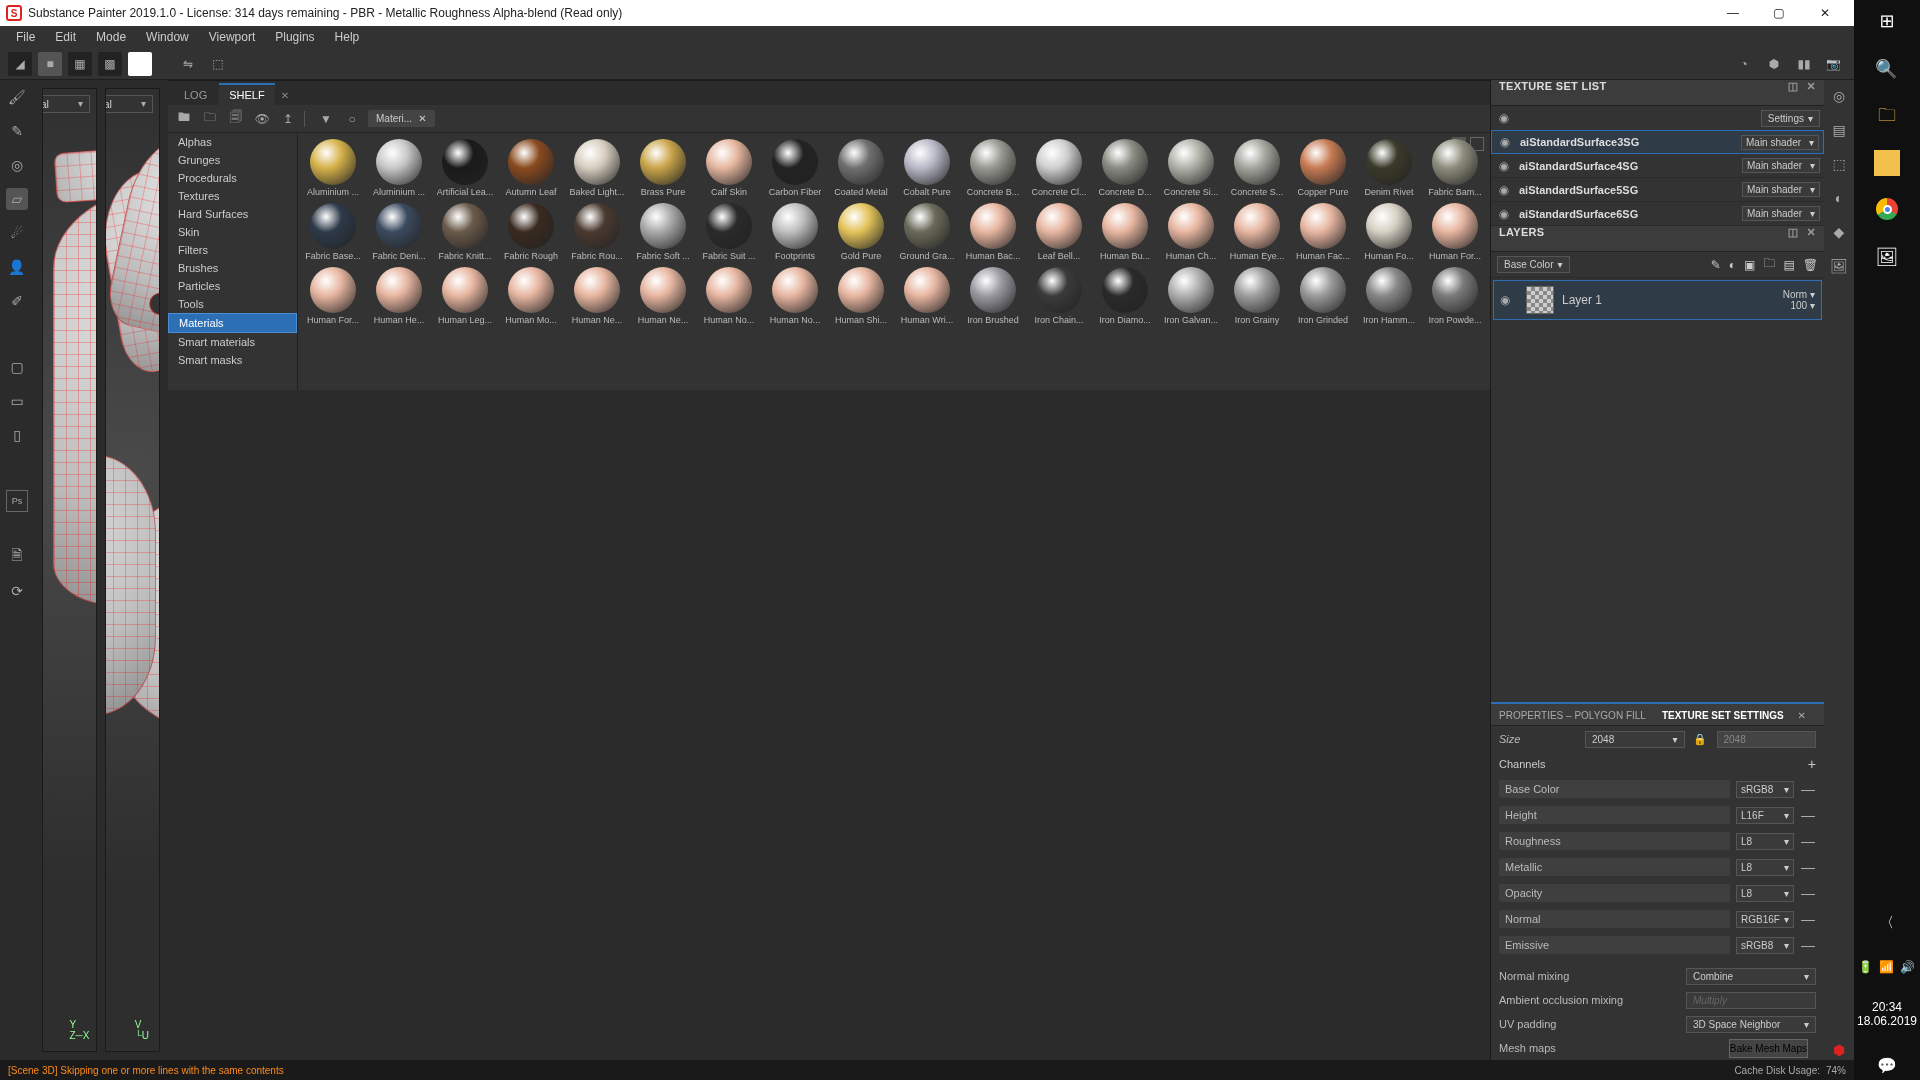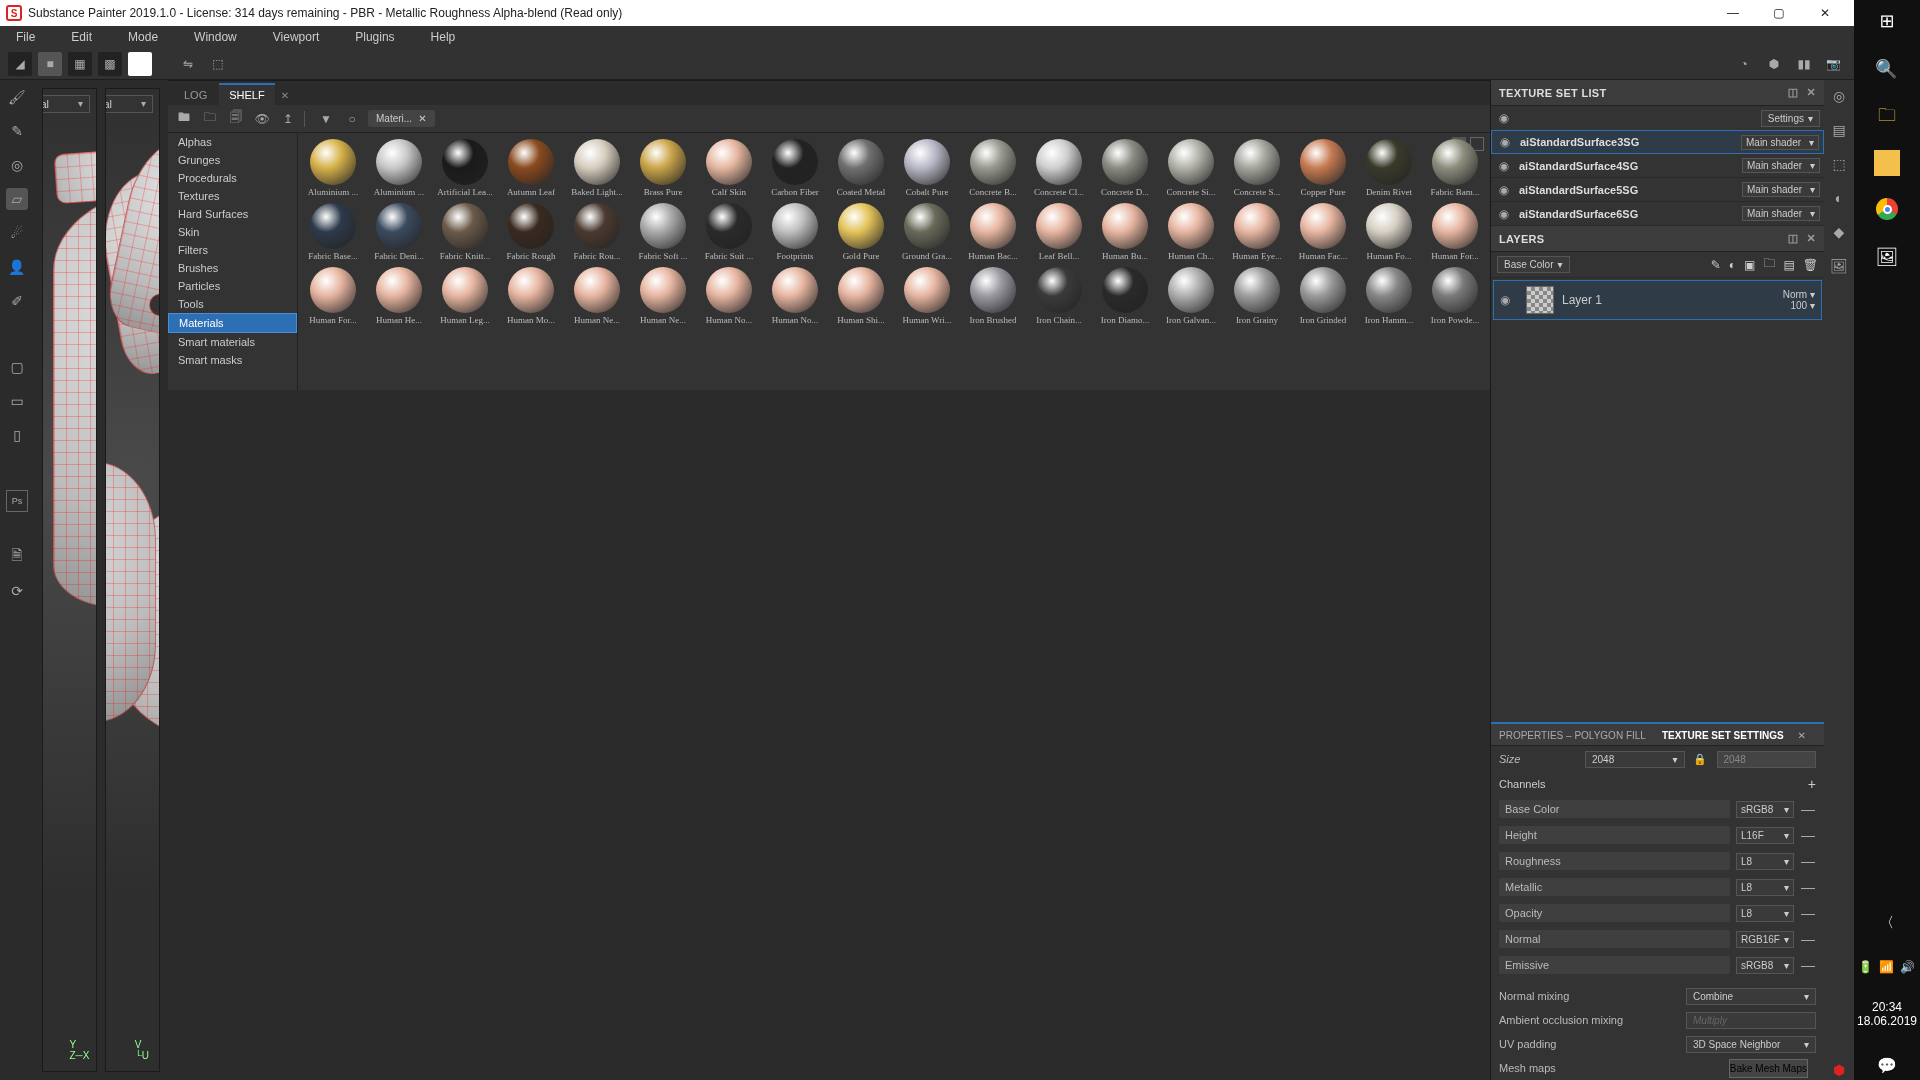--- a/index.html
+++ b/index.html
@@ -8,21 +8,21 @@
 .app-area { width: 1854px; height: 1080px; display: flex; flex-direction: column; background: #2b2b2b; position: relative; }
 .win-taskbar { width: 66px; height: 1080px; background: #101010; display: flex; flex-direction: column; align-items: center; padding-top: 6px; gap: 18px; }
 
 
 .titlebar { height: 26px; background: #fff; color: #222; display: flex; align-items: center; padding: 0 6px; font-size: 12px; }
 .titlebar .icon { width: 16px; height: 16px; border: 2px solid #d22; border-radius: 3px; margin-right: 6px; display:flex;align-items:center;justify-content:center;color:#d22;font-weight:bold;font-size:10px; }
 .titlebar .spacer { flex: 1; }
 .titlebar .winbtn { width: 46px; height: 26px; display: flex; align-items: center; justify-content: center; color: #222; }
 
 
-.menubar { height: 22px; background: #323232; display: flex; align-items: center; padding: 0 6px; font-size: 12px; gap: 16px; }
+.menubar { height: 22px; background: #323232; display: flex; align-items: center; padding: 0 6px; font-size: 12px; }
 .menubar .mi { padding: 3px 10px; color: #ccc; }
 
 
 .toptoolbar { height: 32px; background: #323232; border-bottom: 1px solid #1e1e1e; display: flex; align-items: center; padding: 0 8px; gap: 6px; }
 .tb-btn { width: 24px; height: 24px; display:flex; align-items:center; justify-content:center; color:#aaa; border-radius:2px; }
 .tb-btn.dark { background:#222; }
 .tb-btn.white { background:#fff; }
 .tb-sep { flex:1; }
 
 
@@ -35,21 +35,21 @@
 .viewport .dd::after { content:"▾"; position:absolute; right:6px; top:2px; color:#aaa; font-size:10px;}
 .axis { position:absolute; bottom:10px; font-size:10px; color:#9f9; }
 .axis.l { left: 50%; }
 .axis.r { right: 10px; }
 
 .right-panels { width: 334px; background:#333; display:flex; flex-direction:column; border-left:1px solid #1a1a1a; }
 .side-icons { width: 30px; background:#333; display:flex; flex-direction:column; align-items:center; padding-top:6px; gap:14px; }
 .side-icons .sic { width:20px; height:20px; color:#aaa; display:flex;align-items:center;justify-content:center;font-size:14px; }
 
 
-.panel-head { height:26px; background:#3c3c3c; border-bottom:1px solid #222; display:flex; align-items:center; padding:0 8px; font-size:11px; font-weight:bold; color:#ddd; letter-spacing:.3px; }
+.panel-head { height:26px; background:#3c3c3c; border-bottom:1px solid #222; display:flex; align-items:flex-start; padding:0 8px; font-size:11px; font-weight:bold; color:#ddd; letter-spacing:.3px; }
 .panel-head .phspacer { flex:1; }
 .panel-head .phicon { margin-left:8px; color:#999; font-size:11px; }
 
 .tsl-row { height:24px; display:flex; align-items:center; padding:0 4px; border-bottom:1px solid #2a2a2a; gap:6px; }
 .tsl-row.selected { border:1px solid #2d6fb5; background:#2f3b47; }
 .tsl-row .eye { width:18px; text-align:center; color:#aaa; }
 .tsl-row .name { flex:1; font-size:11px; color:#ddd; font-weight:bold; }
 .tsl-row .shader { width:78px; font-size:10px; background:#3a3a3a; border:1px solid #555; padding:1px 4px; display:flex;justify-content:space-between;align-items:center;}
 .settings-btn { background:#3a3a3a; border:1px solid #555; padding:2px 6px; font-size:10px; display:flex;align-items:center;gap:4px; }
 
@@ -99,21 +99,21 @@
 .shelf-cats { width:130px; background:#333; border-right:1px solid #222; overflow:auto; }
 .shelf-cats .cat { padding:3px 10px; font-size:11px; color:#ccc; }
 .shelf-cats .cat.selected { background:#2d6fb5; color:#fff; border:1px solid #4a8fd6; }
 
 .shelf-grid { flex:1; overflow:auto; padding:6px; position:relative; }
 .shelf-grid .viewmode { position:absolute; top:4px; right:6px; display:flex; gap:4px; }
 .shelf-grid .viewmode div { width:14px;height:14px; background:#555; }
 .grid-row { display:flex; gap:8px; margin-bottom:6px; }
 .mat { width:58px; display:flex; flex-direction:column; align-items:center; gap:2px; }
 .mat .ball { width:46px; height:46px; border-radius:50%; background: radial-gradient(circle at 35% 30%, #fff 0%, var(--c,#888) 35%, #222 100%); position:relative; }
-.mat .mname { font-size:9px; color:#bbb; text-align:center; white-space:nowrap; max-width:58px; overflow:hidden; text-overflow:ellipsis;font-family:Liberation Serif, serif; }
+.mat .mname { font-size:9px; color:#bbb; text-align:center; white-space:nowrap; max-width:58px; overflow:hidden; text-overflow:ellipsis; }
 
 
 .statusbar { height:20px; background:#1a1a1a; display:flex; align-items:center; padding:0 8px; font-size:10px; }
 .statusbar .err { color:#ff8c1a; }
 .statusbar .ssp { flex:1; }
 .statusbar .cache { color:#aaa; }
 
 
 .wtb-icon { width:30px; height:30px; display:flex; align-items:center; justify-content:center; font-size:18px; color:#fff; }
 .wtb-spacer { flex:1; }
@@ -686,20 +686,26 @@
         <div class="sic">▤</div>
         <div class="sic">⬚</div>
         <div class="sic">◐</div>
         <div class="sic">◆</div>
         <div class="sic">🖼</div>
         <div style="flex:1"></div>
         <div class="sic" style="color:#d22;">⬢</div>
       </div>
     </div>
 
+    <div class="statusbar">
+      <span class="err">[Scene 3D] Skipping one or more lines with the same contents</span>
+      <span class="ssp"></span>
+      <span class="cache">Cache Disk Usage:</span>
+      <span class="cache" style="margin-left:6px;">74%</span>
+    </div>
   </div>
 
   <div class="win-taskbar">
     <div class="wtb-icon">⊞</div>
     <div class="wtb-icon">🔍</div>
     <div class="wtb-icon" style="color:#f3c04b;">🗀</div>
     <div class="wtb-icon" style="background:#f3c04b;width:26px;height:26px;"></div>
     <div class="wtb-icon">
         <span style="width:22px;height:22px;border-radius:50%;background:conic-gradient(#ea4335 0 33%,#34a853 0 66%,#fbbc05 0);display:flex;align-items:center;justify-content:center;">
           <span style="width:9px;height:9px;background:#4285f4;border-radius:50%;border:2px solid #fff;"></span>

